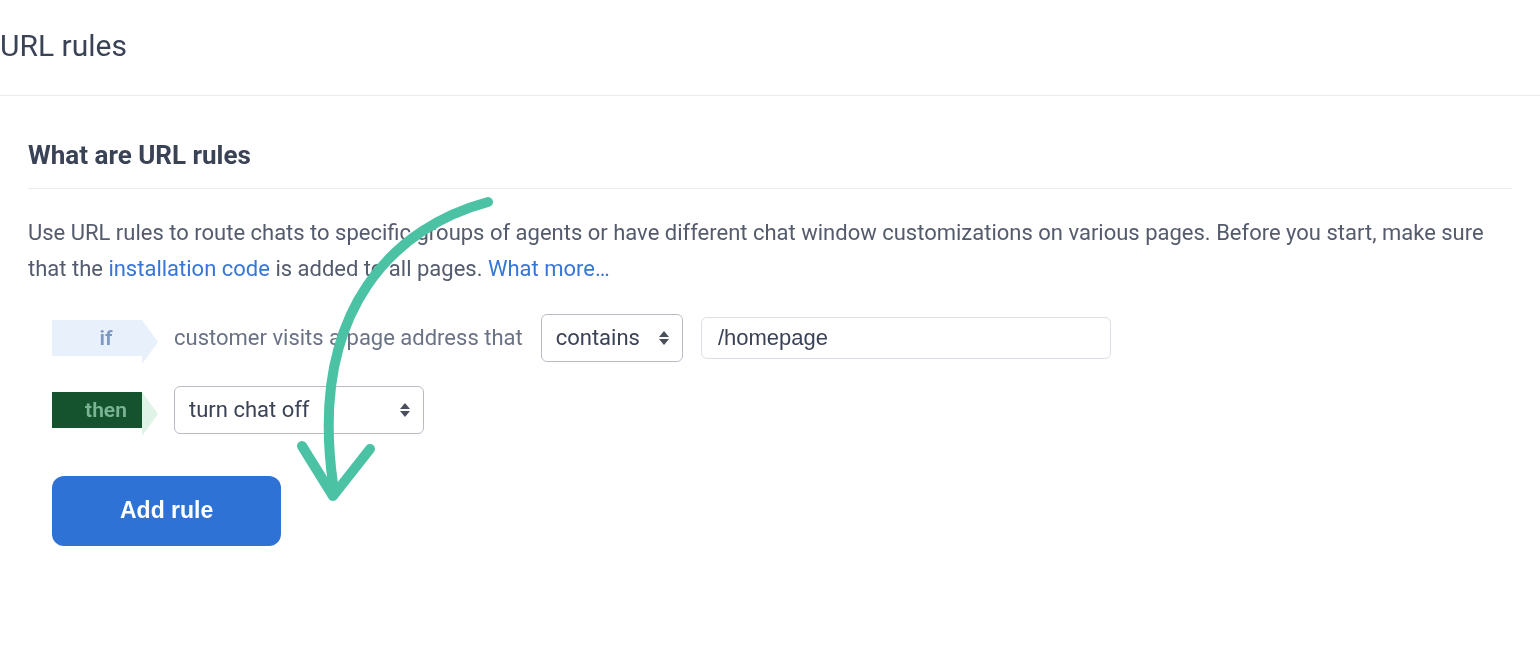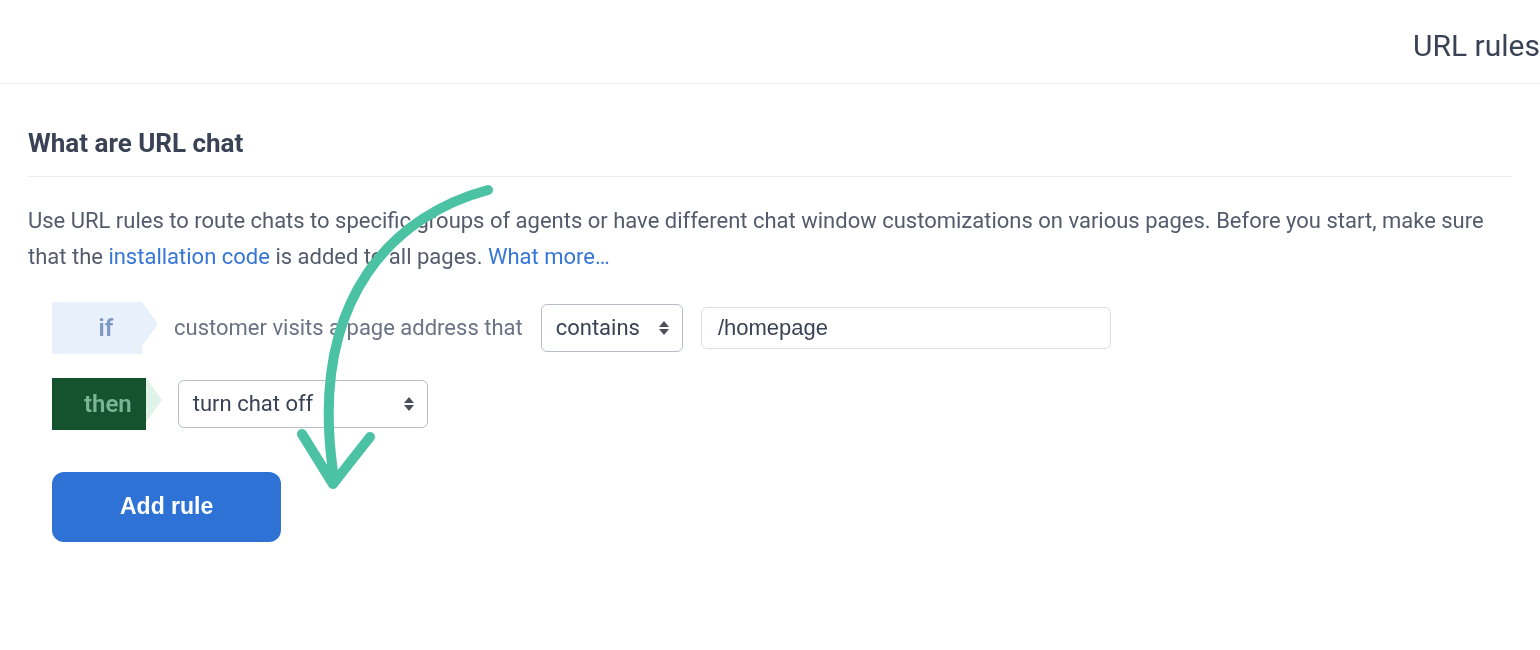--- a/index.html
+++ b/index.html
@@ -5,25 +5,25 @@
   * { box-sizing: border-box; }
   html, body {
     margin: 0;
     padding: 0;
     width: 1540px;
     font-family: -apple-system, BlinkMacSystemFont, "Segoe UI", Roboto, "Helvetica Neue", Arial, sans-serif;
     color: #2e3748;
     background: #ffffff;
   }
   .page-title {
-    text-align: right;
+    text-align: left;
     font-size: 30px;
     font-weight: 400;
     color: #3a4256;
-    padding: 28px 0 20px 0;
+    padding: 28px 0 32px 0;
     border-bottom: 1px solid #e9ecef;
   }
   .content {
     padding: 0 28px;
     position: relative;
   }
   .section-heading {
     font-size: 26px;
     font-weight: 700;
     color: #3a4256;
@@ -47,23 +47,23 @@
     align-items: center;
     gap: 18px;
     margin: 0 0 24px 0;
     padding-left: 24px;
   }
   .tag {
     position: relative;
     display: inline-flex;
     align-items: center;
     justify-content: center;
-    height: 52px;
+    height: 36px;
     min-width: 90px;
-    font-size: 24px;
+    font-size: 21px;
     font-weight: 600;
     padding: 0 14px 0 32px;
   }
   .tag.if-tag  { background: #e8f0fb; color: #7d97c3; }
   .tag.then-tag{ background: #14532d; color: #7bb494; text-align: right; }
   .tag::after {
     content: "";
     position: absolute;
     right: -16px;
     top: 0;
@@ -150,21 +150,21 @@
     pointer-events: none;
   }
 </style>
 </head>
 <body>
 
 <div class="page-title">URL rules</div>
 
 <div class="content">
 
-  <div class="section-heading">What are URL chat</div>
+  <div class="section-heading">What are URL rules</div>
 
   <div class="description">
     <span>Use URL rules to route chats to specific groups of agents or have different chat window customizations on various pages. Before you start, make sure that the </span>
     <a href="#">installation code</a>
     <span> is added to all pages. </span>
     <a href="#">What more…</a>
   </div>
 
   <div class="rule-rows">
 

